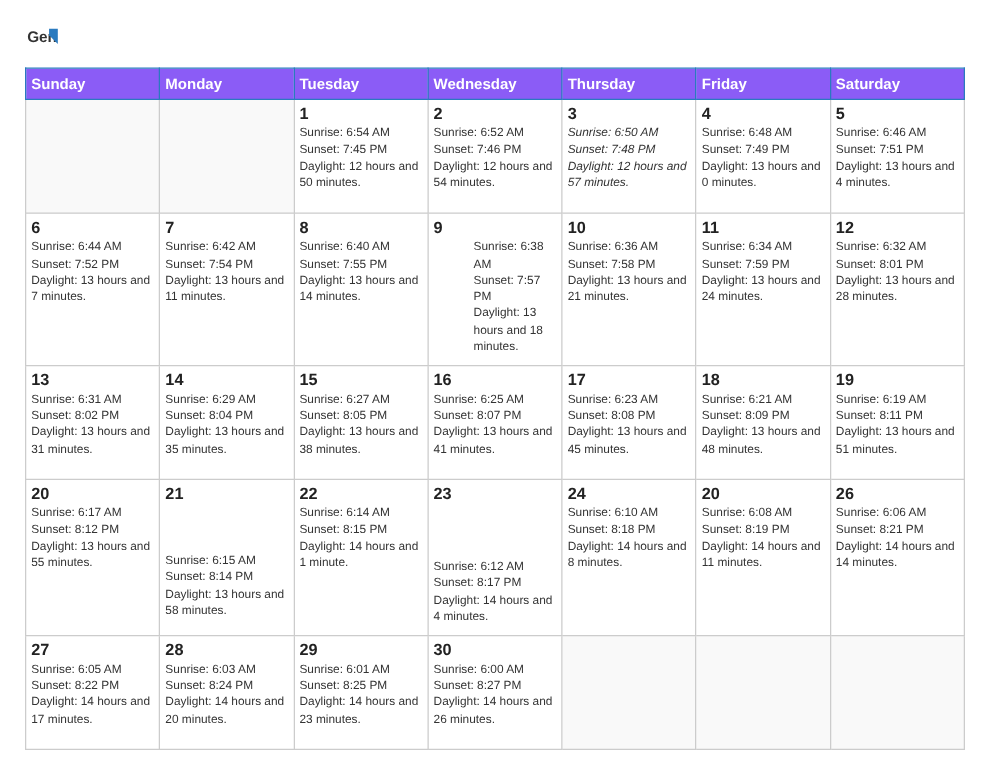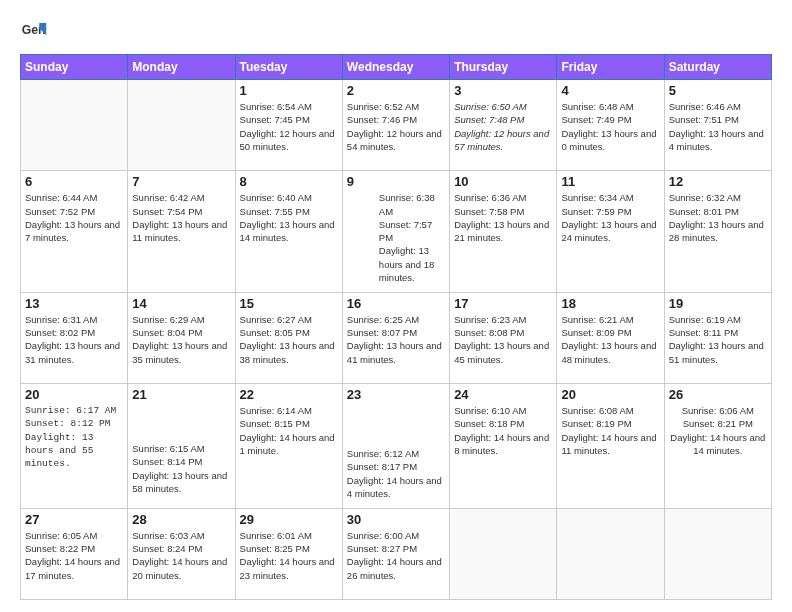--- a/index.html
+++ b/index.html
@@ -254,21 +254,21 @@
           <td>
             <span class="day-num">19</span>
             <div class="day-info" style="white-space: pre-line;">Sunrise: 6:19 AM
 Sunset: 8:11 PM
 Daylight: 13 hours and 51 minutes.</div>
           </td>
         </tr>
         <tr>
           <td>
             <span class="day-num">20</span>
-            <div class="day-info" style="white-space: pre-line; font-family: Liberation Mono, monospace;">Sunrise: 6:17 AM
+            <div class="day-info" style="white-space: pre-line;">Sunrise: 6:17 AM
 Sunset: 8:12 PM
 Daylight: 13 hours and 55 minutes.</div>
           </td>
           <td>
             <span class="day-num">21</span>
             <div class="day-info" style="white-space: pre-line; margin-top: 40px;">Sunrise: 6:15 AM
 Sunset: 8:14 PM
 Daylight: 13 hours and 58 minutes.</div>
           </td>
           <td>
@@ -290,21 +290,21 @@
 Daylight: 14 hours and 8 minutes.</div>
           </td>
           <td>
             <span class="day-num">20</span>
             <div class="day-info" style="white-space: pre-line;">Sunrise: 6:08 AM
 Sunset: 8:19 PM
 Daylight: 14 hours and 11 minutes.</div>
           </td>
           <td>
             <span class="day-num">26</span>
-            <div class="day-info" style="white-space: pre-line; text-align: center;">Sunrise: 6:06 AM
+            <div class="day-info" style="white-space: pre-line;">Sunrise: 6:06 AM
 Sunset: 8:21 PM
 Daylight: 14 hours and 14 minutes.</div>
           </td>
         </tr>
         <tr>
           <td>
             <span class="day-num">27</span>
             <div class="day-info" style="white-space: pre-line;">Sunrise: 6:05 AM
 Sunset: 8:22 PM
 Daylight: 14 hours and 17 minutes.</div>

